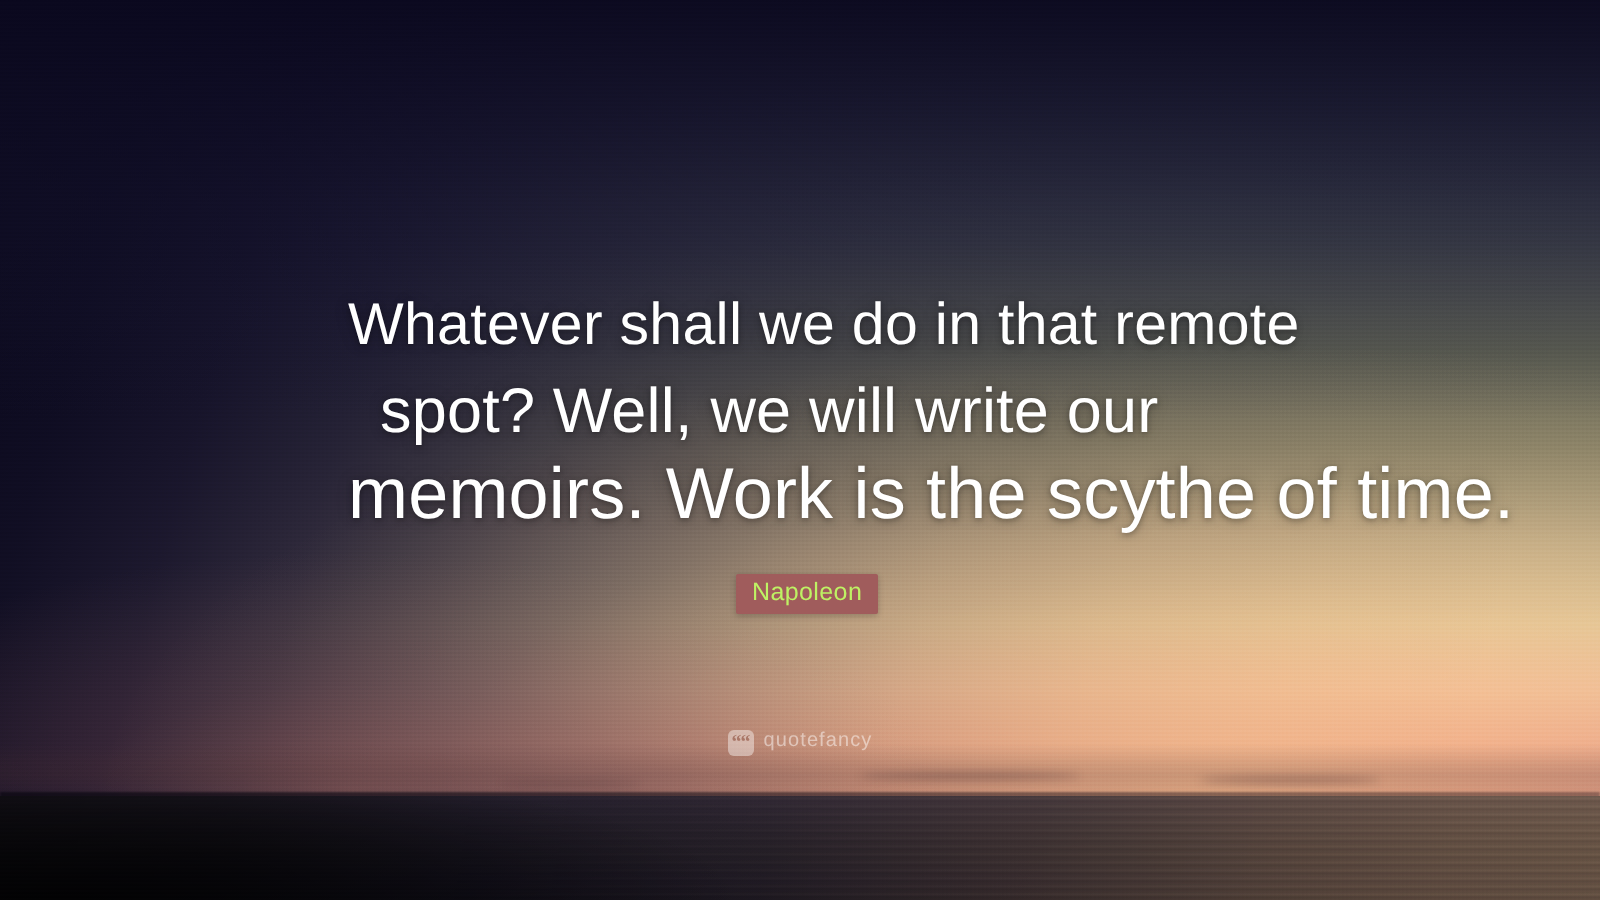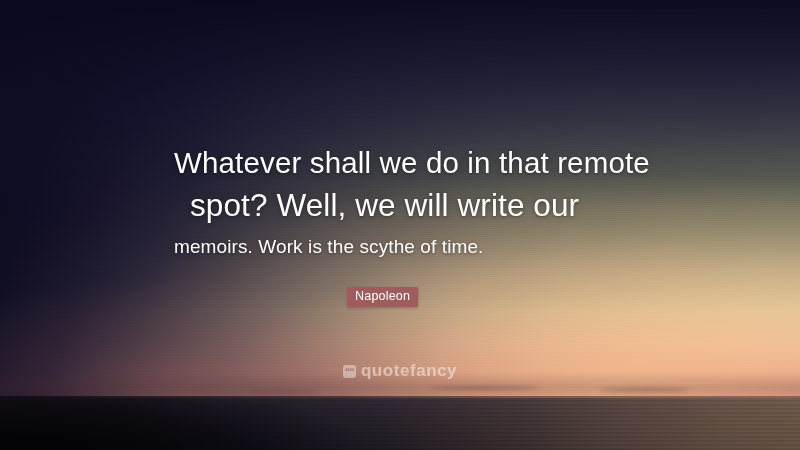--- a/index.html
+++ b/index.html
@@ -242,32 +242,32 @@
     letter-spacing: 0.15px;
     white-space: nowrap;
     text-shadow: 0 1px 3px rgba(0,0,0,0.34), 0 0 9px rgba(0,0,0,0.16);
   }
   .quote-line.l2 {
     font-size: 31.5px;
     letter-spacing: 0.1px;
     margin-left: 16px;
   }
   .quote-line.l3 {
-    font-size: 19px;
+    font-size: 36px;
     letter-spacing: 0.1px;
   }
 
   .author-badge {
     position: absolute;
-    left: 347px;
+    left: 368px;
     top: 287px;
     display: inline-block;
     padding: 3px 8px 4px 8px;
     background: #a05c5c;
-    color: #ffffff;
+    color: #bef264;
     font-family: "Liberation Sans", sans-serif;
     font-weight: 400;
     font-size: 12.5px;
     line-height: 13px;
     letter-spacing: 0.2px;
     border-radius: 1px;
     box-shadow: 0 1px 3px rgba(0,0,0,0.22);
   }
 
   .watermark {
@@ -291,22 +291,22 @@
     font-weight: 700;
     font-size: 10px;
     line-height: 13px;
     text-align: center;
     letter-spacing: -0.5px;
     overflow: hidden;
   }
   .wm-text {
     color: rgba(255,255,255,0.92);
     font-family: "Liberation Sans", sans-serif;
-    font-weight: 700;
-    font-size: 17px;
+    font-weight: 400;
+    font-size: 10px;
     line-height: 14px;
     letter-spacing: 0.55px;
   }
 </style>
 </head>
 <body>
 
 <div class="stage">
 
   <div class="sky"></div>

